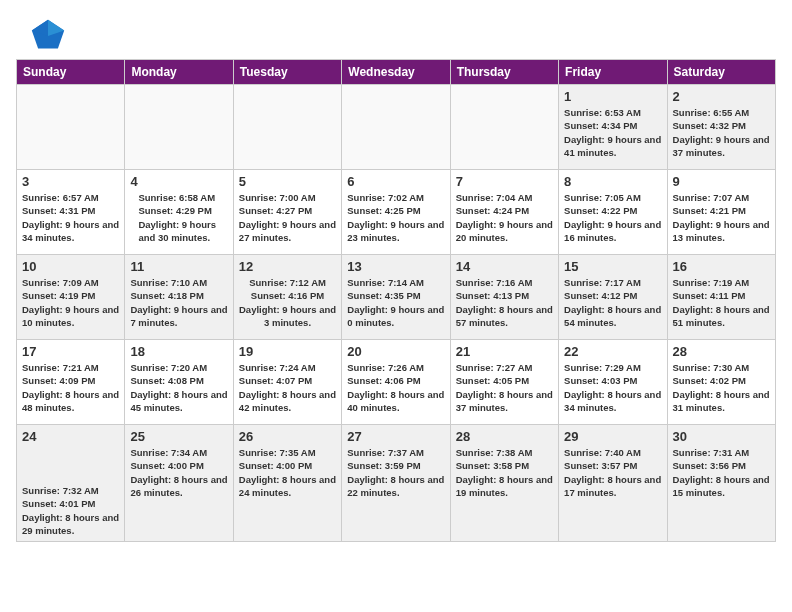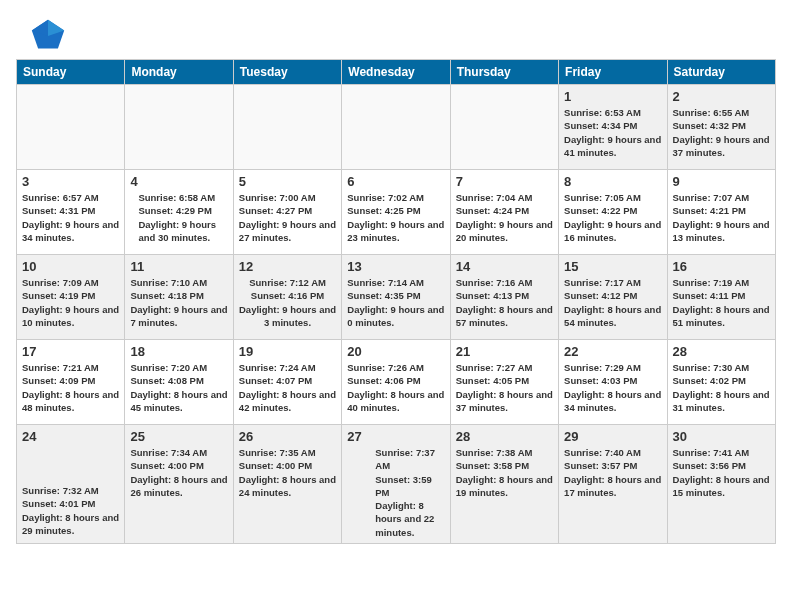--- a/index.html
+++ b/index.html
@@ -10,21 +10,21 @@
     .logo-general { font-size: 18px; font-weight: bold; color: #333; }
     .logo-blue { font-size: 18px; font-weight: bold; color: #1a6fc4; }
     
     .title-block { text-align: right; }
     .month-title { font-size: 36px; font-weight: bold; color: #333; }
     .location { font-size: 16px; color: #555; }
     
     .calendar { width: 100%; border-collapse: collapse; margin: 0 8px; width: calc(100% - 16px); margin-left: 8px; }
     
     .calendar th {
-      background: #0369a1;
+      background: #701a75;
       color: white;
       text-align: left;
       padding: 5px 6px;
       font-size: 12px;
       border: 1px solid #ccc;
     }
     
     .calendar td {
       border: 1px solid #ccc;
       vertical-align: top;
@@ -247,38 +247,38 @@
 Daylight: 8 hours and 26 minutes.</div>
           </td>
           <td class="shaded">
             <span class="day-num">26</span>
             <div class="day-info" style="white-space: pre-line;">Sunrise: 7:35 AM
 Sunset: 4:00 PM
 Daylight: 8 hours and 24 minutes.</div>
           </td>
           <td class="shaded">
             <span class="day-num">27</span>
-            <div class="day-info" style="white-space: pre-line; margin-left: 28px;">Sunrise: 7:37 AM
+            <div class="day-info" style="white-space: pre-line;">Sunrise: 7:37 AM
 Sunset: 3:59 PM
 Daylight: 8 hours and 22 minutes.</div>
           </td>
           <td class="shaded">
             <span class="day-num">28</span>
             <div class="day-info" style="white-space: pre-line;">Sunrise: 7:38 AM
 Sunset: 3:58 PM
 Daylight: 8 hours and 19 minutes.</div>
           </td>
           <td class="shaded">
             <span class="day-num">29</span>
             <div class="day-info" style="white-space: pre-line;">Sunrise: 7:40 AM
 Sunset: 3:57 PM
 Daylight: 8 hours and 17 minutes.</div>
           </td>
           <td class="shaded">
             <span class="day-num">30</span>
-            <div class="day-info" style="white-space: pre-line;">Sunrise: 7:41 AM
+            <div class="day-info" style="white-space: pre-line;">Sunrise: 7:31 AM
 Sunset: 3:56 PM
 Daylight: 8 hours and 15 minutes.</div>
           </td>
         </tr>
       </tbody>
   </table>
 </div>
 
 </body></html>

